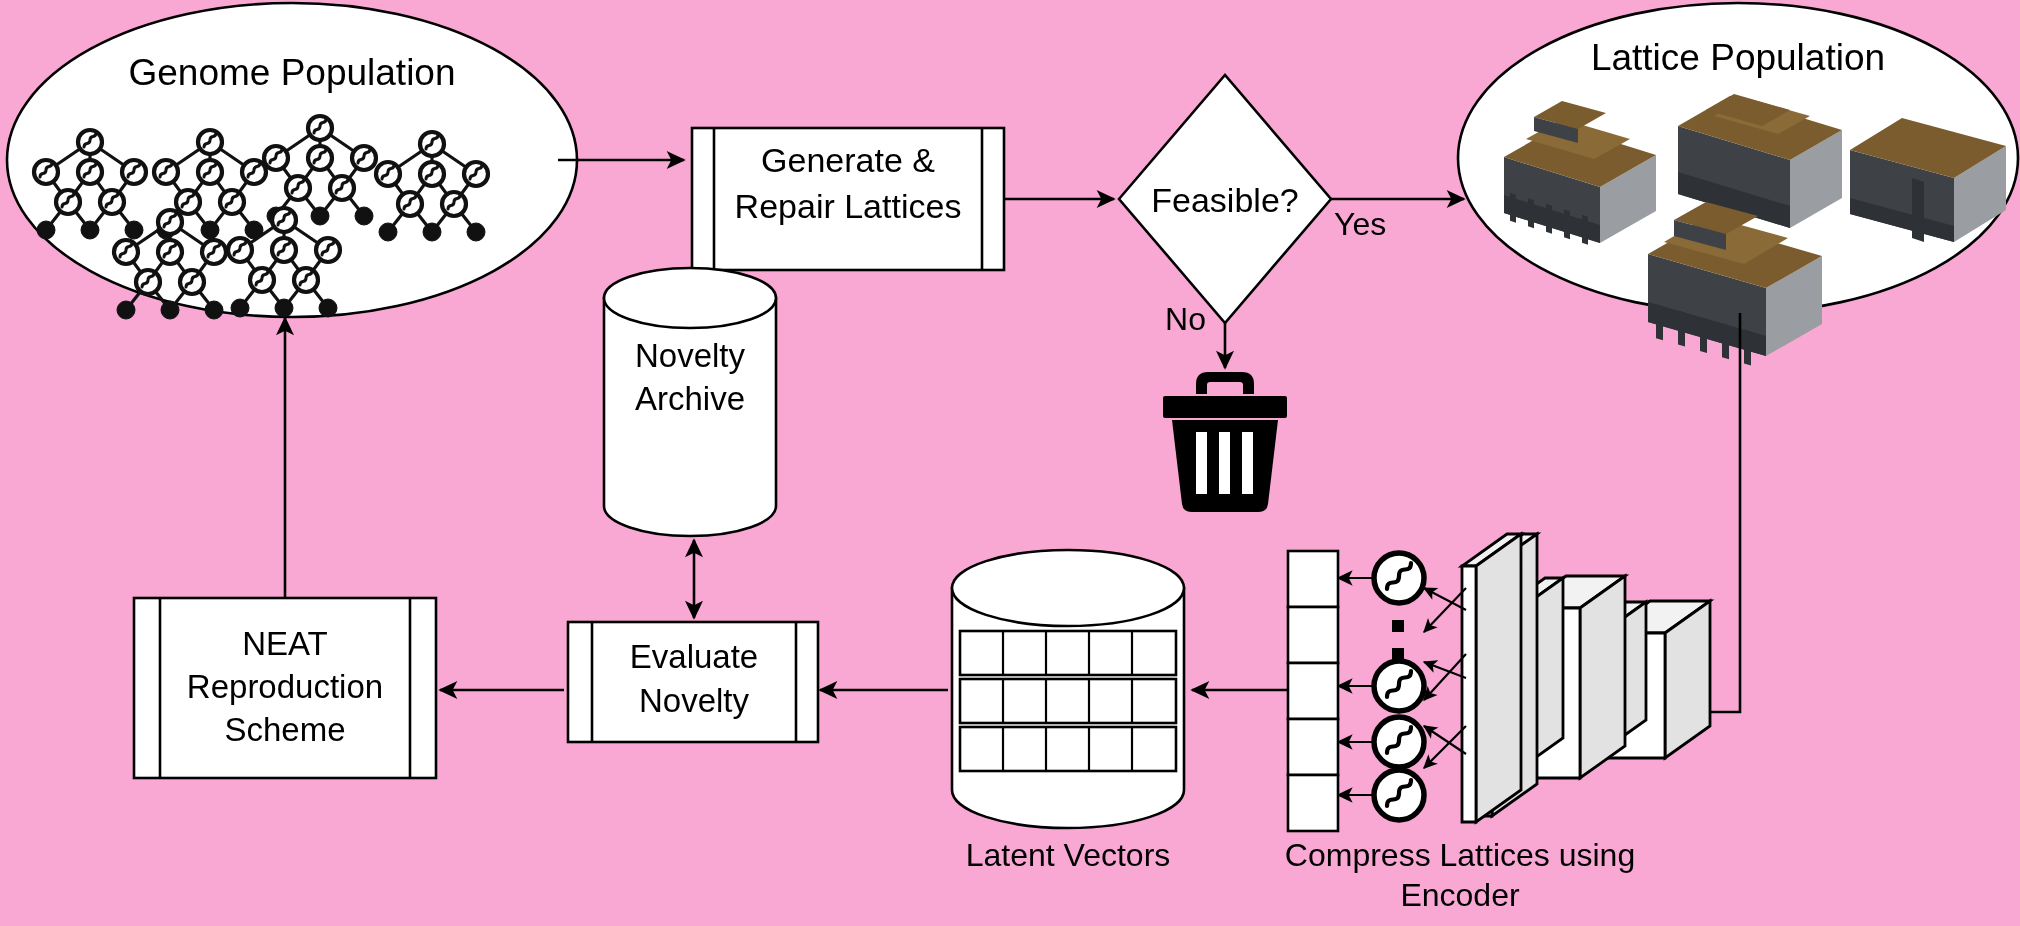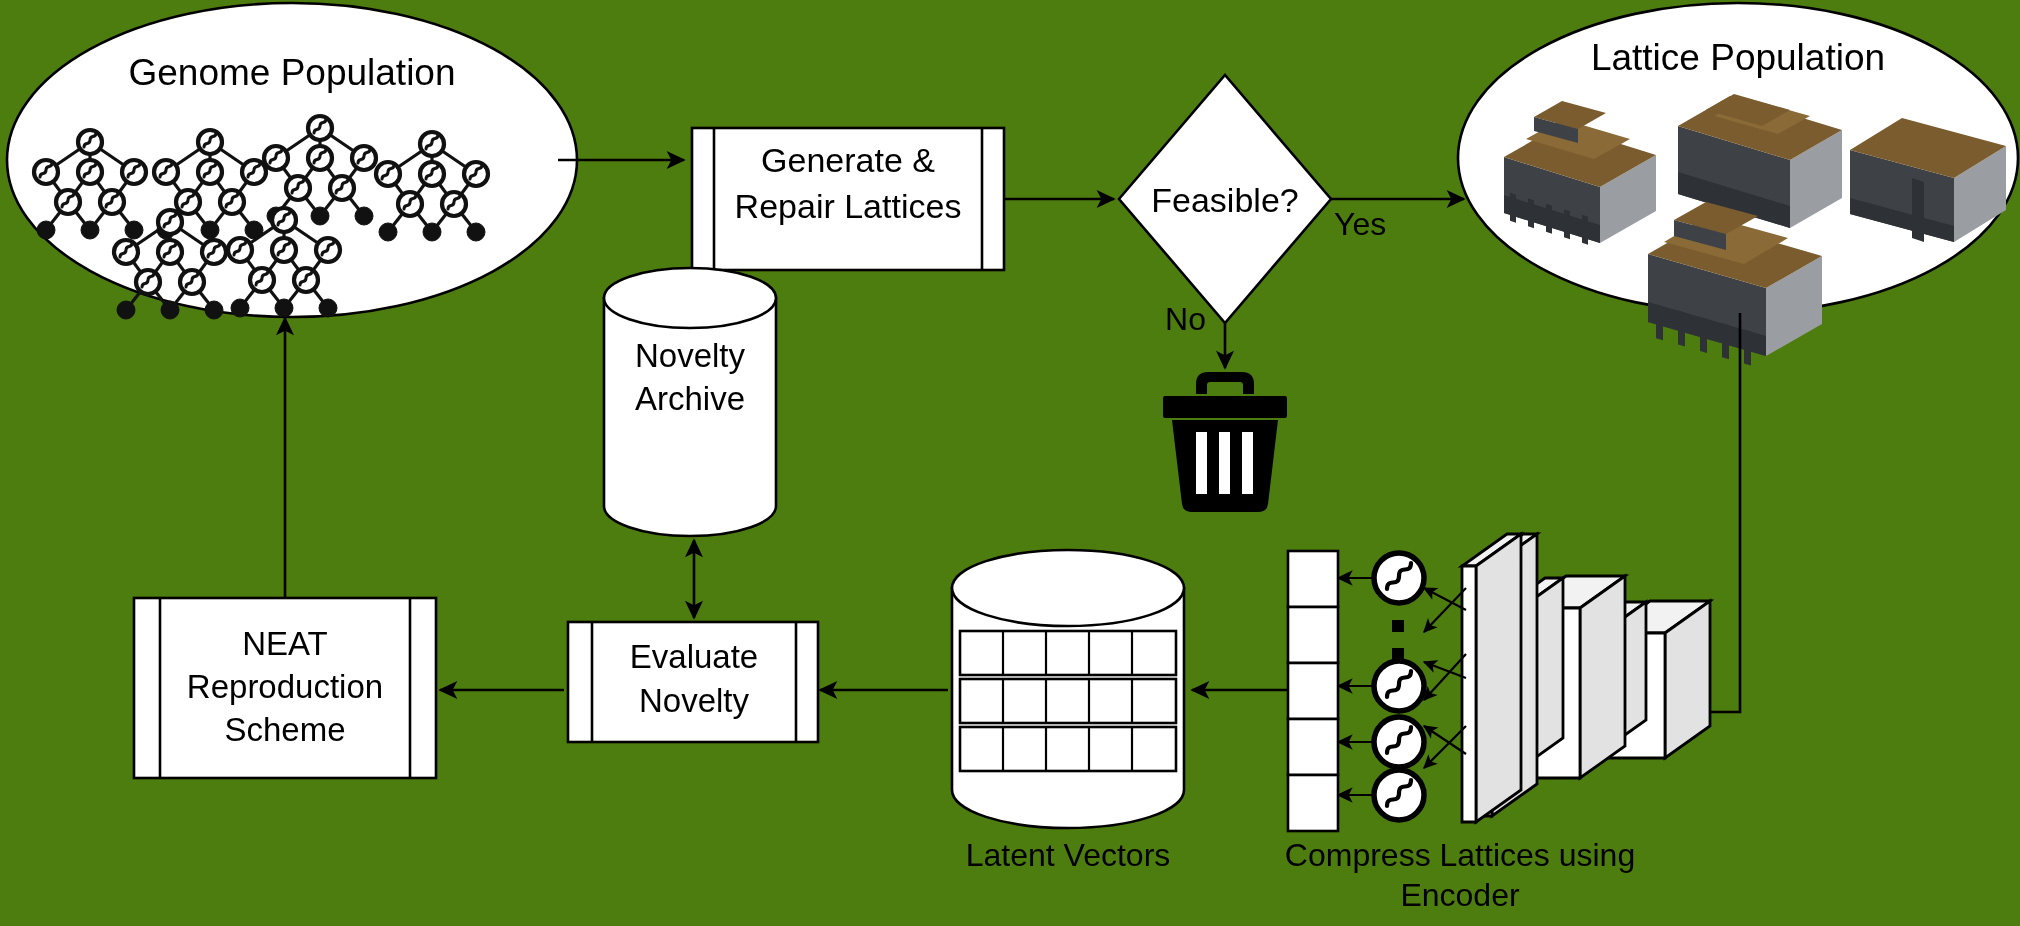--- a/index.html
+++ b/index.html
@@ -9,21 +9,21 @@
     background: #ffffff;
   }
   body {
     font-family: "Liberation Sans", sans-serif;
     color: #000000;
   }
   #diagram-root {
     position: relative;
     width: 2020px;
     height: 926px;
-    background: #4d7c0f;
+    background: #f9a8d4;
     overflow: hidden;
   }
   #diagram-svg {
     position: absolute;
     left: 0;
     top: 0;
     width: 2020px;
     height: 926px;
     display: block;
   }

